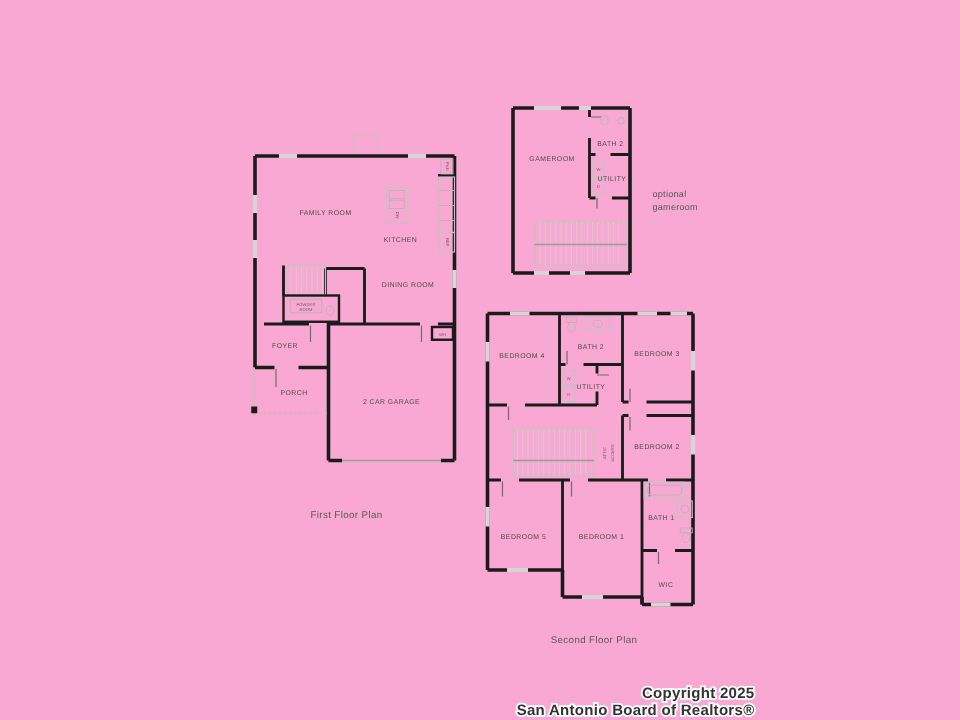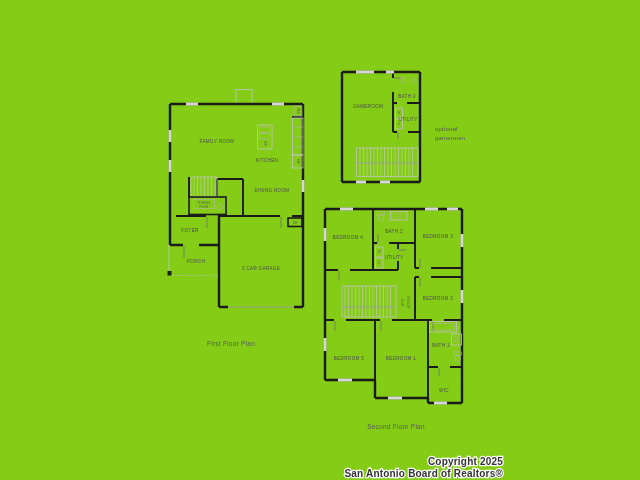--- a/index.html
+++ b/index.html
@@ -1,16 +1,16 @@
 <!DOCTYPE html>
 <html><head>
 <meta charset="utf-8">
 <style>
   html,body{margin:0;padding:0;background:#ffffff;}
-  .canvas{position:relative;width:640px;height:480px;background:#84cc16;overflow:hidden;
+  .canvas{position:relative;width:640px;height:480px;background:#f9a8d4;overflow:hidden;
           font-family:"Liberation Sans",sans-serif;}
   svg{position:absolute;left:0;top:0;}
   .wall{stroke:#1b1b1b;stroke-width:2.4;fill:none;}
   .iwall{stroke:#1b1b1b;stroke-width:1.9;fill:none;}
   .boxwall{stroke:#1b1b1b;stroke-width:1.6;fill:none;}
   .win{stroke:#d6d6d6;stroke-width:2.8;fill:none;}
   .detail{stroke:#c3c3c3;stroke-width:0.8;fill:none;}
   .detail2{stroke:#b5b5b5;stroke-width:0.6;fill:none;}
   .hatch{stroke:#cfcfcf;stroke-width:0.6;fill:none;}
   .mid{stroke:#9a9a9a;stroke-width:0.9;fill:none;}

